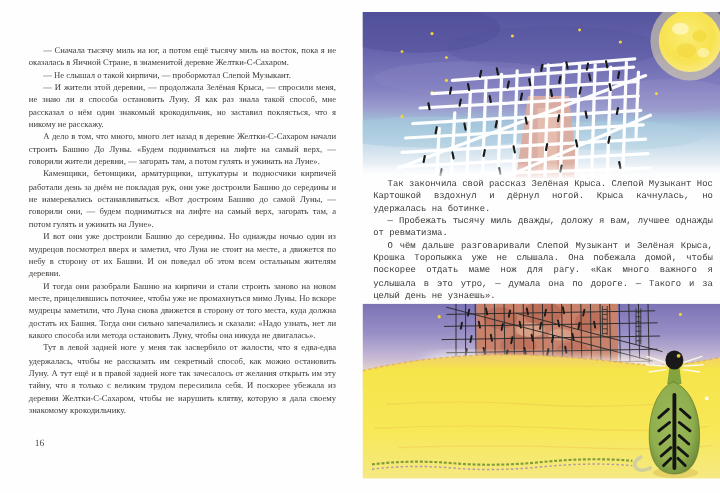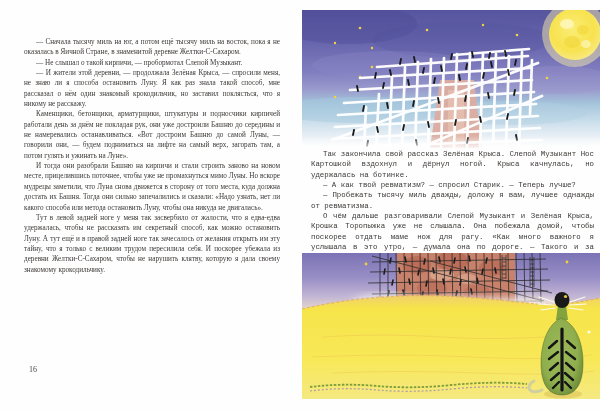--- a/index.html
+++ b/index.html
@@ -17,21 +17,23 @@
 </head>
 <body>
 
 <div class="spread">
 
   <div>
     <div class="text-block left-text">
       <p>— Сначала тысячу миль на юг, а потом ещё тысячу миль на восток, пока я не оказалась в Яичной Стране, в знаменитой деревне Желтки-С-Сахаром.</p>
       <p>— Не слышал о такой кирпичи, — пробормотал Слепой Музыкант.</p>
       <p>— И жители этой деревни, — продолжала Зелёная Крыса, — спросили меня, не знаю ли я способа остановить Луну. Я как раз знала такой способ, мне рассказал о нём один знакомый крокодильчик, но заставил поклясться, что я никому не расскажу.</p>
+      <p>А дело в том, что много, много лет назад в деревне Желтки-С-Сахаром начали строить Башню До Луны. «Будем подниматься на лифте на самый верх, — говорили жители деревни, — загорать там, а потом гулять и ужинать на Луне».</p>
       <p>Каменщики, бетонщики, арматурщики, штукатуры и подносчики кирпичей работали день за днём не покладая рук, они уже достроили Башню до середины и не намеревались останавливаться. «Вот достроим Башню до самой Луны, — говорили они, — будем подниматься на лифте на самый верх, загорать там, а потом гулять и ужинать на Луне».</p>
+      <p>И вот они уже достроили Башню до середины. Но однажды ночью один из мудрецов посмотрел вверх и заметил, что Луна не стоит на месте, а движется по небу в сторону от их Башни. И он поведал об этом всем остальным жителям деревни.</p>
       <p>И тогда они разобрали Башню на кирпичи и стали строить заново на новом месте, прицелившись поточнее, чтобы уже не промахнуться мимо Луны. Но вскоре мудрецы заметили, что Луна снова движется в сторону от того места, куда должна достать их Башня. Тогда они сильно запечалились и сказали: «Надо узнать, нет ли какого способа или метода остановить Луну, чтобы она никуда не двигалась».</p>
       <p>Тут в левой задней ноге у меня так засвербило от жалости, что я едва-едва удержалась, чтобы не рассказать им секретный способ, как можно остановить Луну. А тут ещё и в правой задней ноге так зачесалось от желания открыть им эту тайну, что я только с великим трудом пересилила себя. И поскорее убежала из деревни Желтки-С-Сахаром, чтобы не нарушить клятву, которую я дала своему знакомому крокодильчику.</p>
     </div>
     <div class="page-number">16</div>
   </div>
 
   <div>
 
     <div class="illo illo-top">
       <svg viewBox="0 0 298 138" preserveAspectRatio="none">
@@ -158,21 +160,20 @@
             <line x1="115" y1="135" x2="114" y2="130"></line>
             <line x1="165" y1="133" x2="166" y2="128"></line>
           <line x1="215" y1="130" x2="214" y2="125"></line>
         </g>
         <rect y="126" width="298" height="12" fill="url(#fadeW)"></rect>
       </svg>
     </div>
 
     <div class="text-block right-text">
       <p>Так закончила свой рассказ Зелёная Крыса. Слепой Музыкант Нос Картошкой вздохнул и дёрнул ногой. Крыса качнулась, но удержалась на ботинке.</p>
-      <p>— А как твой ревматизм? — спросил Старик. — Теперь лучше?</p>
       <p>— Пробежать тысячу миль дважды, доложу я вам, лучшее однажды от ревматизма.</p>
       <p>О чём дальше разговаривали Слепой Музыкант и Зелёная Крыса, Крошка Торопыжка уже не слышала. Она побежала домой, чтобы поскорее отдать маме нож для рагу. «Как много важного я услышала в это утро, — думала она по дороге. — Такого и за целый день не узнаешь».</p>
     </div>
 
     <div class="illo illo-bottom">
       <svg viewBox="0 0 298 146" preserveAspectRatio="none">
         <defs>
           <linearGradient id="skyB" x1="0" y1="0" x2="0" y2="1">
             <stop offset="0" stop-color="#7b73b5"></stop>
               <stop offset="0.35" stop-color="#988ec6"></stop>

